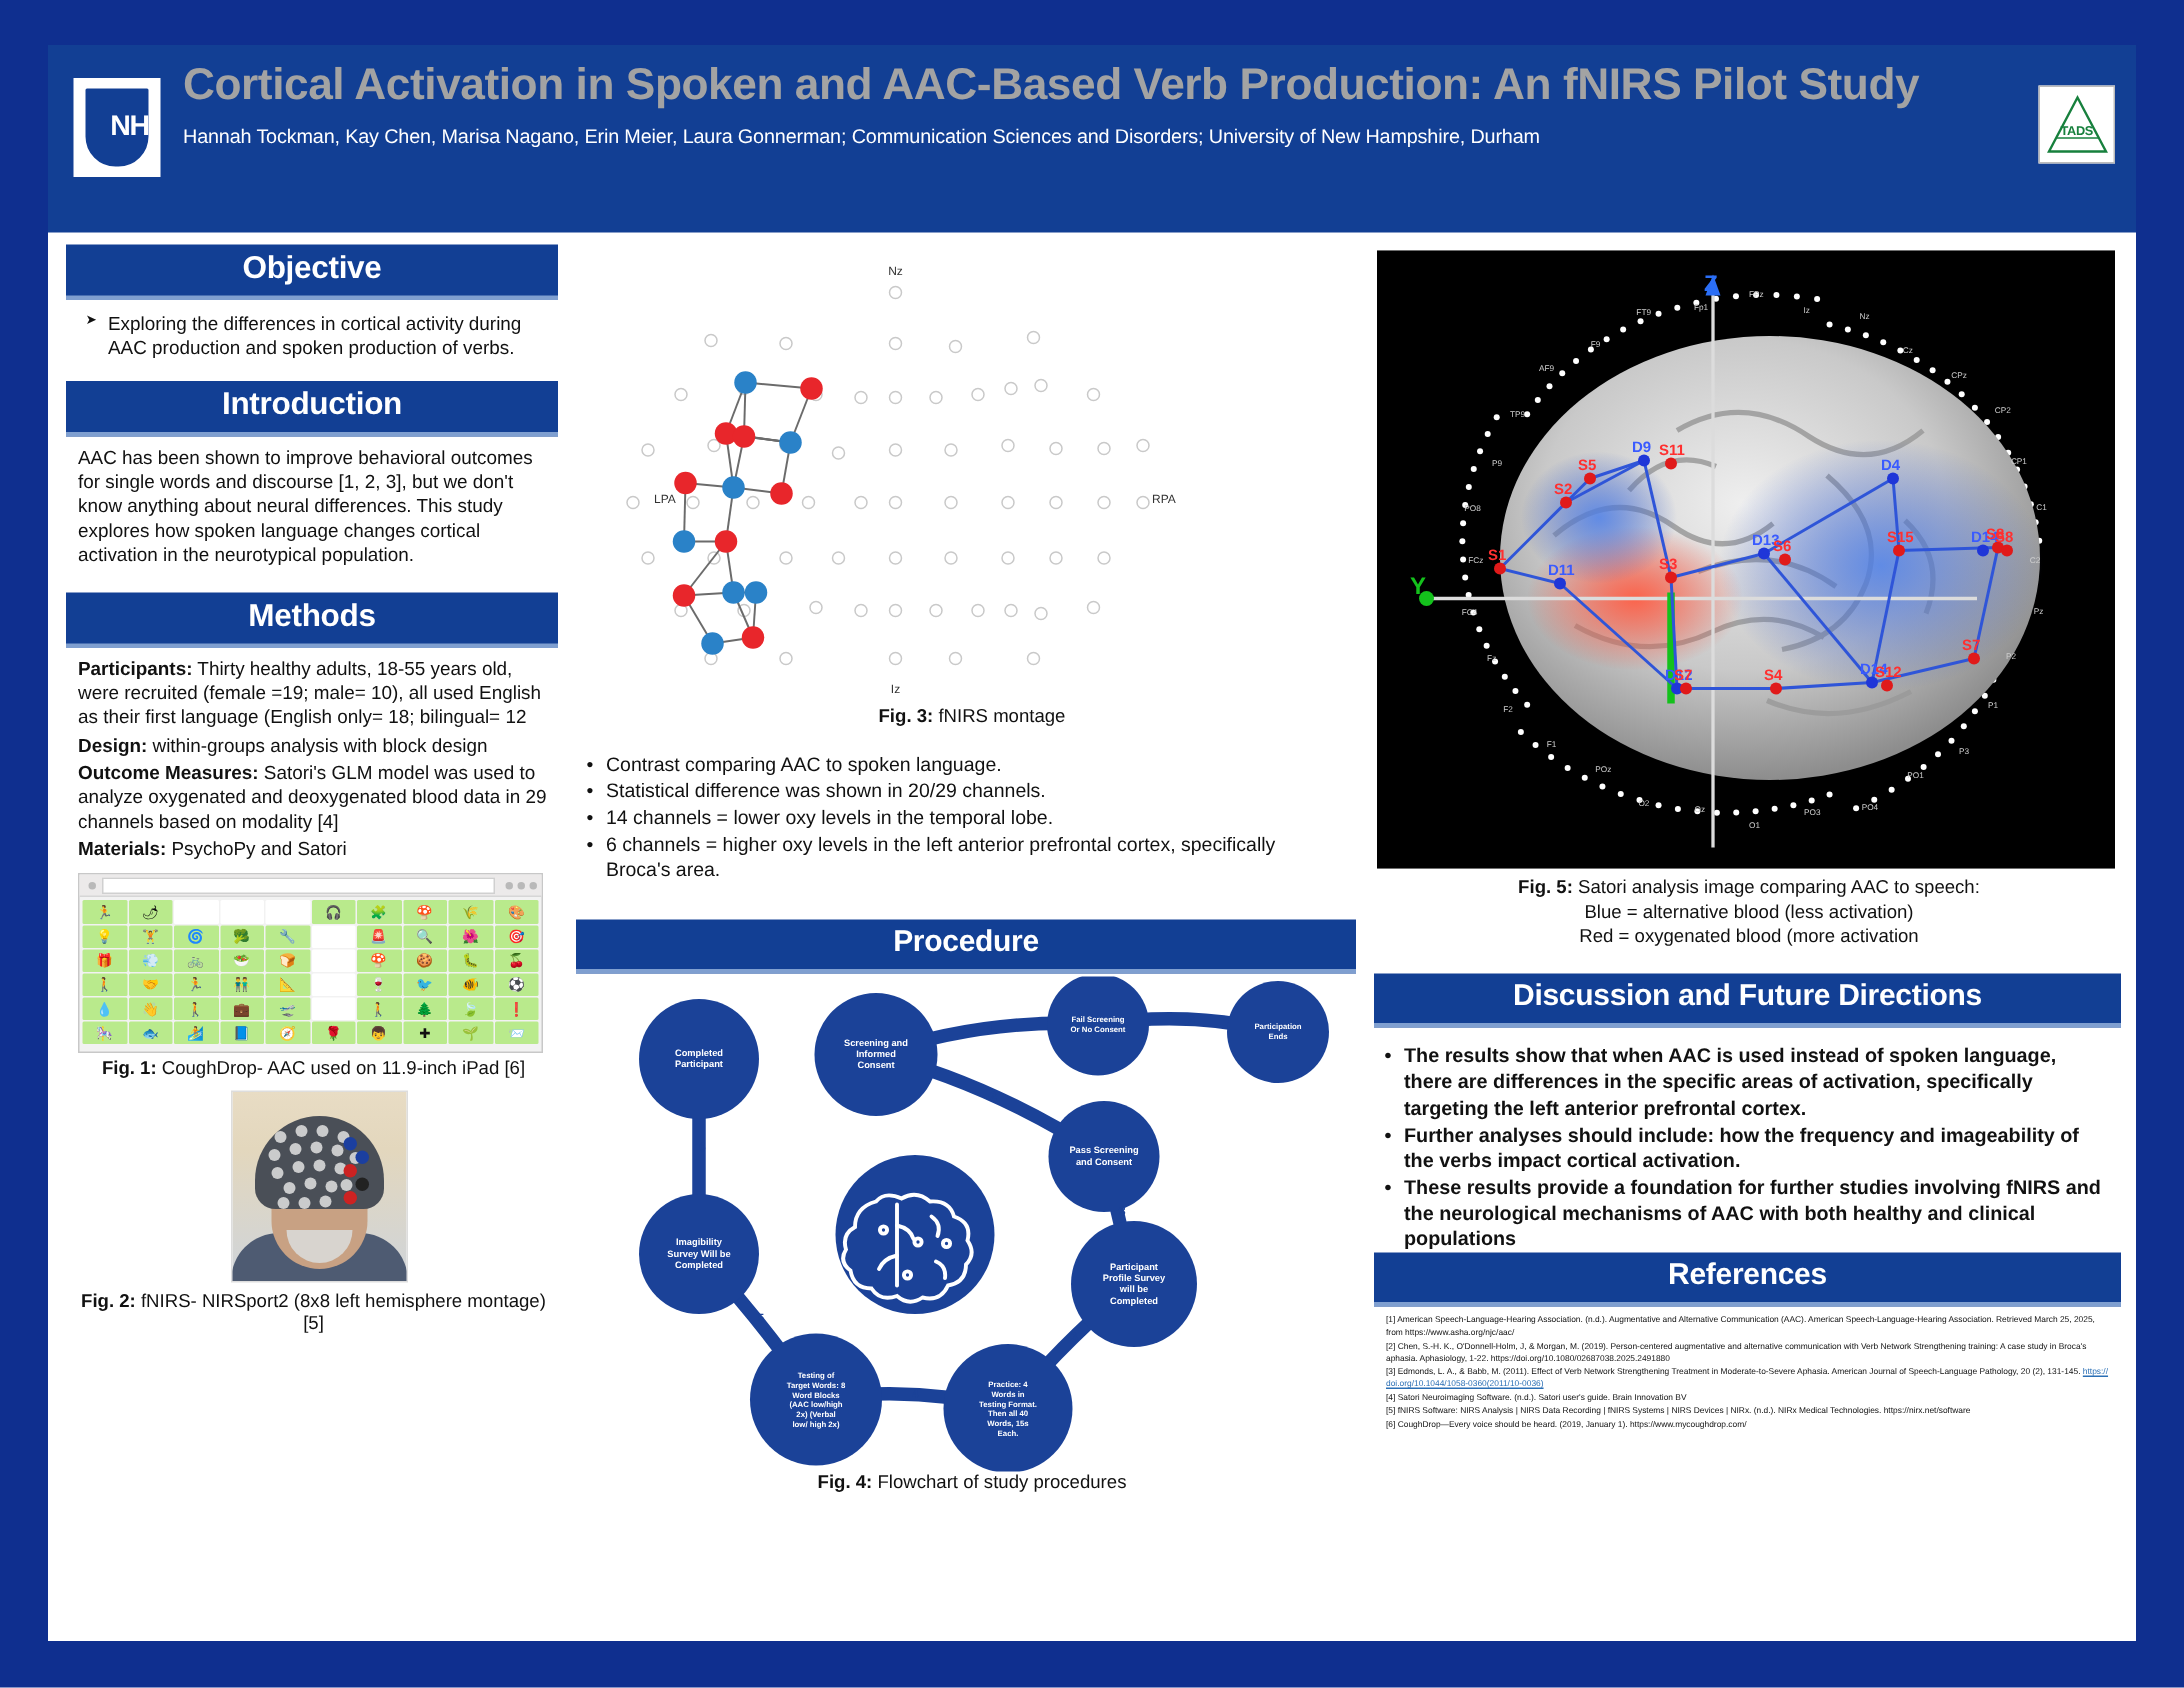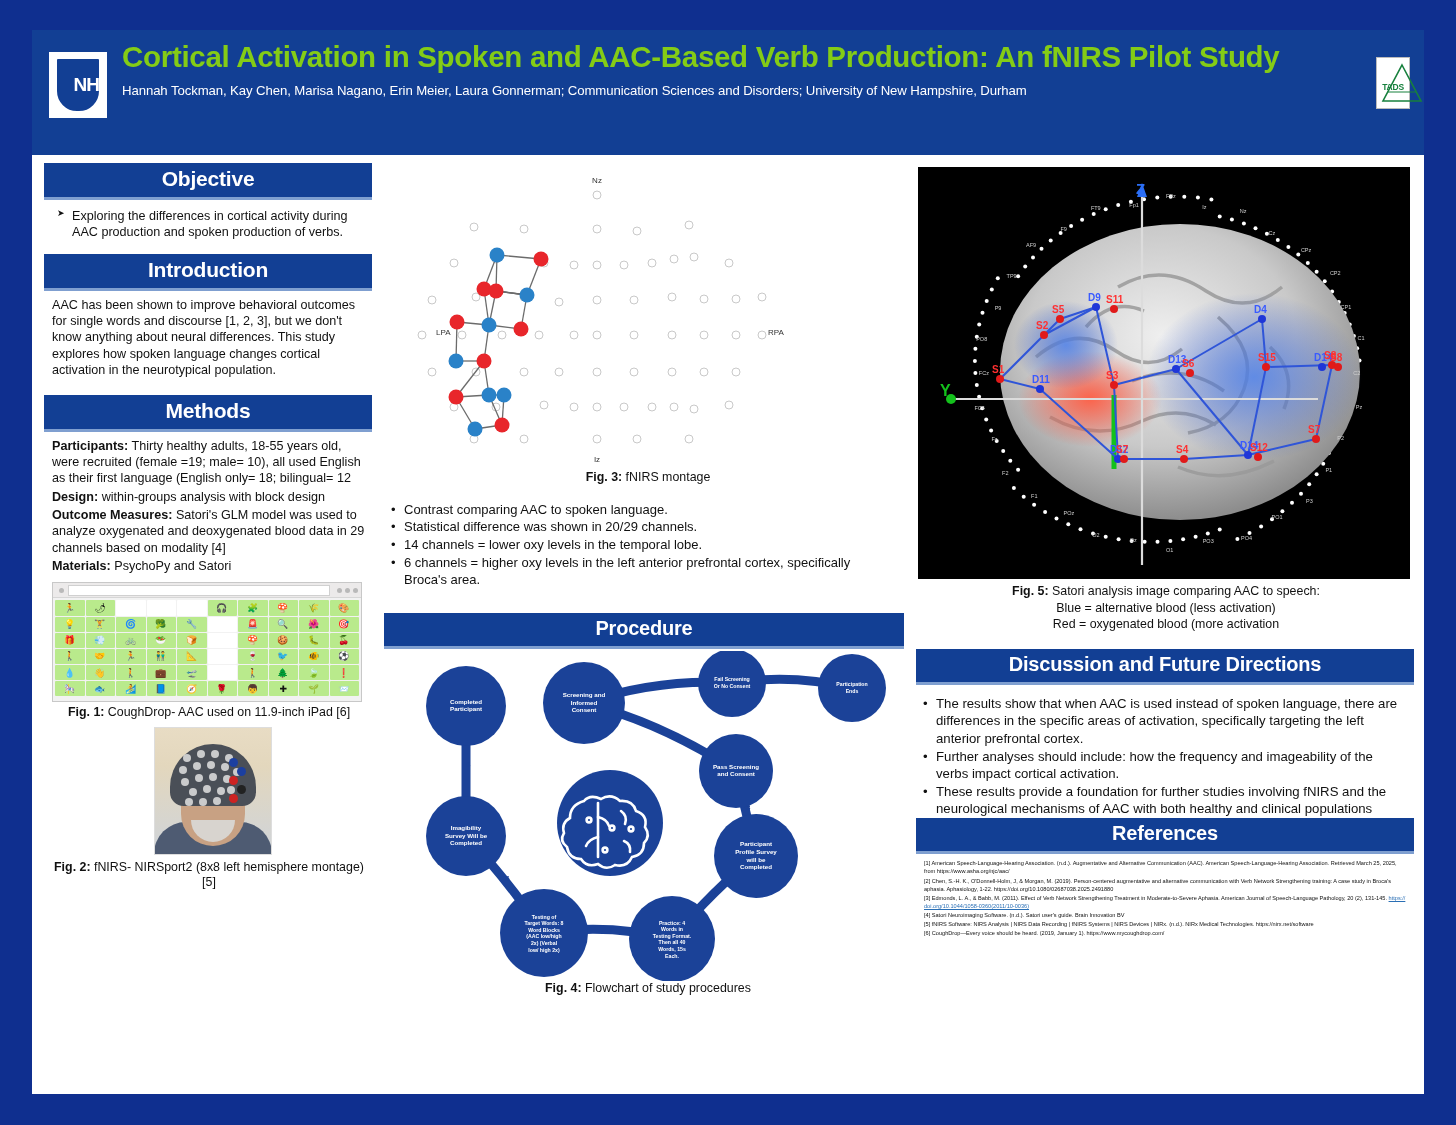--- a/index.html
+++ b/index.html
@@ -27,28 +27,28 @@
   .nh-shield{
     position:absolute;left:6px;top:5px;width:46px;height:56px;
     background:#123f94;
     border-radius:3px 3px 22px 22px;
     display:flex;align-items:center;justify-content:flex-end;
     border:2px solid #fff;box-sizing:border-box;
   }
   .nh-shield span{color:#fff;font-weight:bold;font-size:19px;letter-spacing:-1px;}
   .title-block{margin-left:90px;margin-top:10px;width:1180px;}
   .poster-title{
-    color:#84cc16;font-size:29.5px;font-weight:bold;line-height:1.15;
+    color:#a3a3a3;font-size:29.5px;font-weight:bold;line-height:1.15;
     letter-spacing:-0.3px;white-space:nowrap;
   }
   .poster-authors{
     color:#ffffff;font-size:13.2px;margin-top:9px;letter-spacing:-0.1px;
   }
   .tads-logo{
-    position:absolute;right:14px;top:27px;width:34px;height:52px;background:#fff;
+    position:absolute;right:14px;top:27px;width:51px;height:52px;background:#fff;
     border:1px solid #bbb;box-sizing:border-box;
   }
   .tads-tri{position:absolute;left:4px;top:4px;width:42px;height:42px;}
   .tads-txt{
     position:absolute;left:0;top:24px;width:100%;text-align:center;
     font-size:8.5px;font-weight:bold;color:#17803d;letter-spacing:-0.2px;
   }
   
   .body-area{position:relative;padding:8px 0 0 0;height:941px;}
   .col{position:absolute;top:8px;}
@@ -109,21 +109,21 @@
     width:492px;height:412px;background:#000;margin:4px 0 0 2px;position:relative;overflow:hidden;
   }
   
   .proc-wrap{width:512px;height:330px;position:relative;margin-top:2px;background:#fff;}
   
   .refs{font-size:5.6px;line-height:1.45;padding:5px 8px 0 8px;color:#111;}
   .refs p{margin:0 0 1px 0;}
   .refs a{color:#2a6fb5;text-decoration:underline;word-break:break-all;}
   .res-bullets{font-size:13px;line-height:1.35;padding:14px 10px 0 26px;}
   .res-bullets li{margin-bottom:3px;}
-  .disc-bullets{font-size:13.2px;line-height:1.32;padding:8px 12px 0 26px;}
+  .disc-bullets{font-size:13.2px;line-height:1.32;padding:8px 12px 0 26px;font-weight:bold;}
   .disc-bullets li{margin-bottom:4px;}
 </style>
 </head>
 <body>
 
 <div class="poster">
 
   <div class="header">
     <div class="nh-logo">
       <div class="nh-shield">

